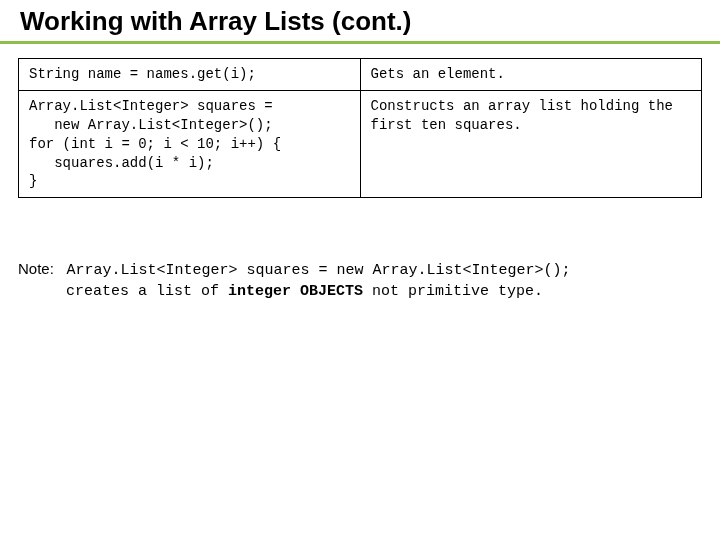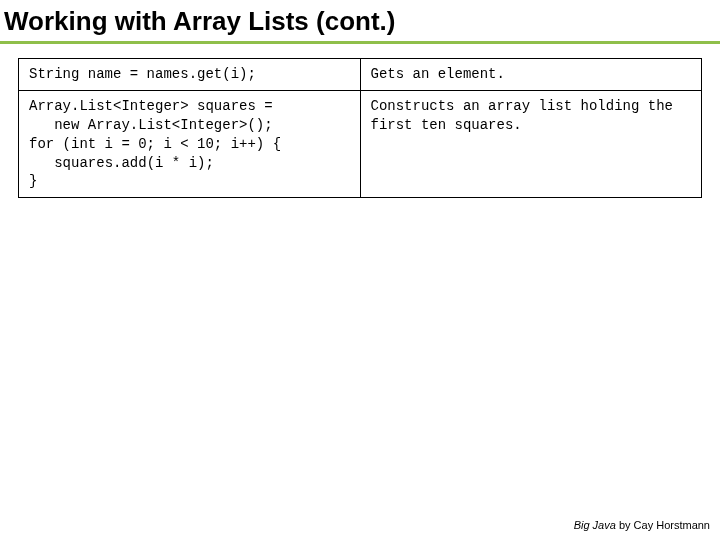--- a/index.html
+++ b/index.html
@@ -1,21 +1,21 @@
 <!DOCTYPE html>
 <html><head>
 <meta charset="utf-8">
 <style>
   * { margin: 0; padding: 0; box-sizing: border-box; }
   html, body { width: 720px; height: 540px; font-family: Arial, Helvetica, sans-serif; background: #fff; color: #000; }
   .slide { width: 720px; height: 540px; position: relative; padding: 0; }
   .title {
     font-size: 26px;
     font-weight: bold;
-    padding: 6px 10px 4px 4px;
+    padding: 6px 10px 4px 20px;
     border-bottom: 3px solid #8fbf4a;
     margin-bottom: 14px;
   }
   .content { padding: 0 18px; }
   table.examples {
     width: 100%;
     border-collapse: collapse;
     table-layout: fixed;
   }
   table.examples td {
@@ -79,20 +79,25 @@
         <td class="code">Array.List&lt;Integer&gt; squares =
    new Array.List&lt;Integer&gt;();
 for (int i = 0; i &lt; 10; i++) {
    squares.add(i * i);
 }</td>
         <td class="desc">Constructs an array list holding the first ten squares.</td>
       </tr>
     </tbody>
       </table>
 
+    <div class="note-block">
+      <div>
+        <span class="note-label">Note:</span>
+        <span>&nbsp;</span>
+        <span class="note-code">Array.List&lt;Integer&gt; squares = new Array.List&lt;Integer&gt;();</span>
+      </div>
+      <div class="note-line2"><span>creates a list of </span><span class="bold">integer OBJECTS</span><span> not primitive type.</span></div>
+    </div>
   </div>
 
   <div class="footer">
-    <div>
-      <span class="book">Big Java</span><span> by Cay Horstmann</span>
-    </div>
   </div>
 </div>
 
 </body></html>

